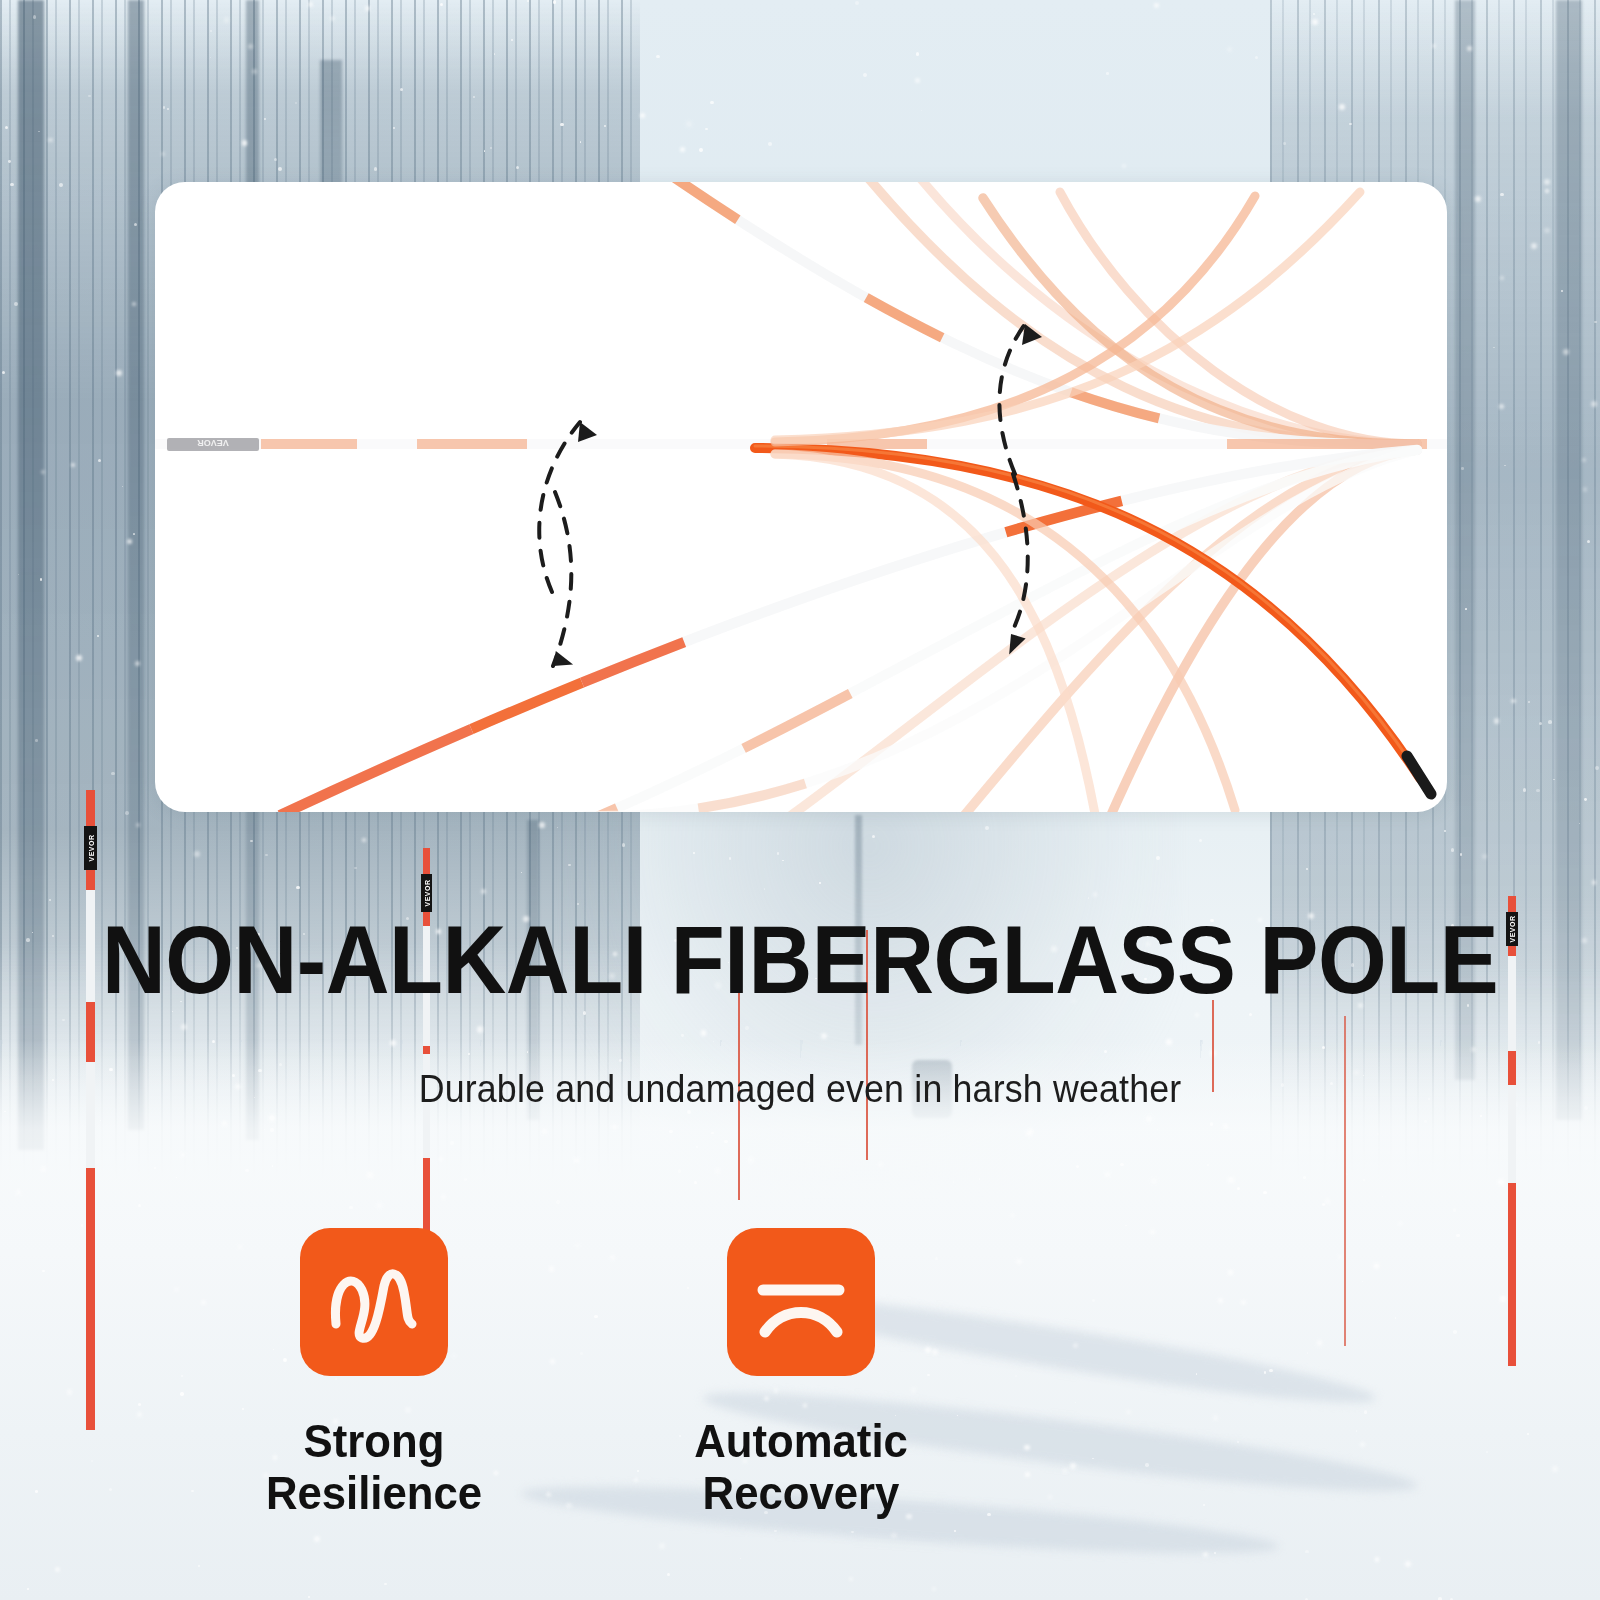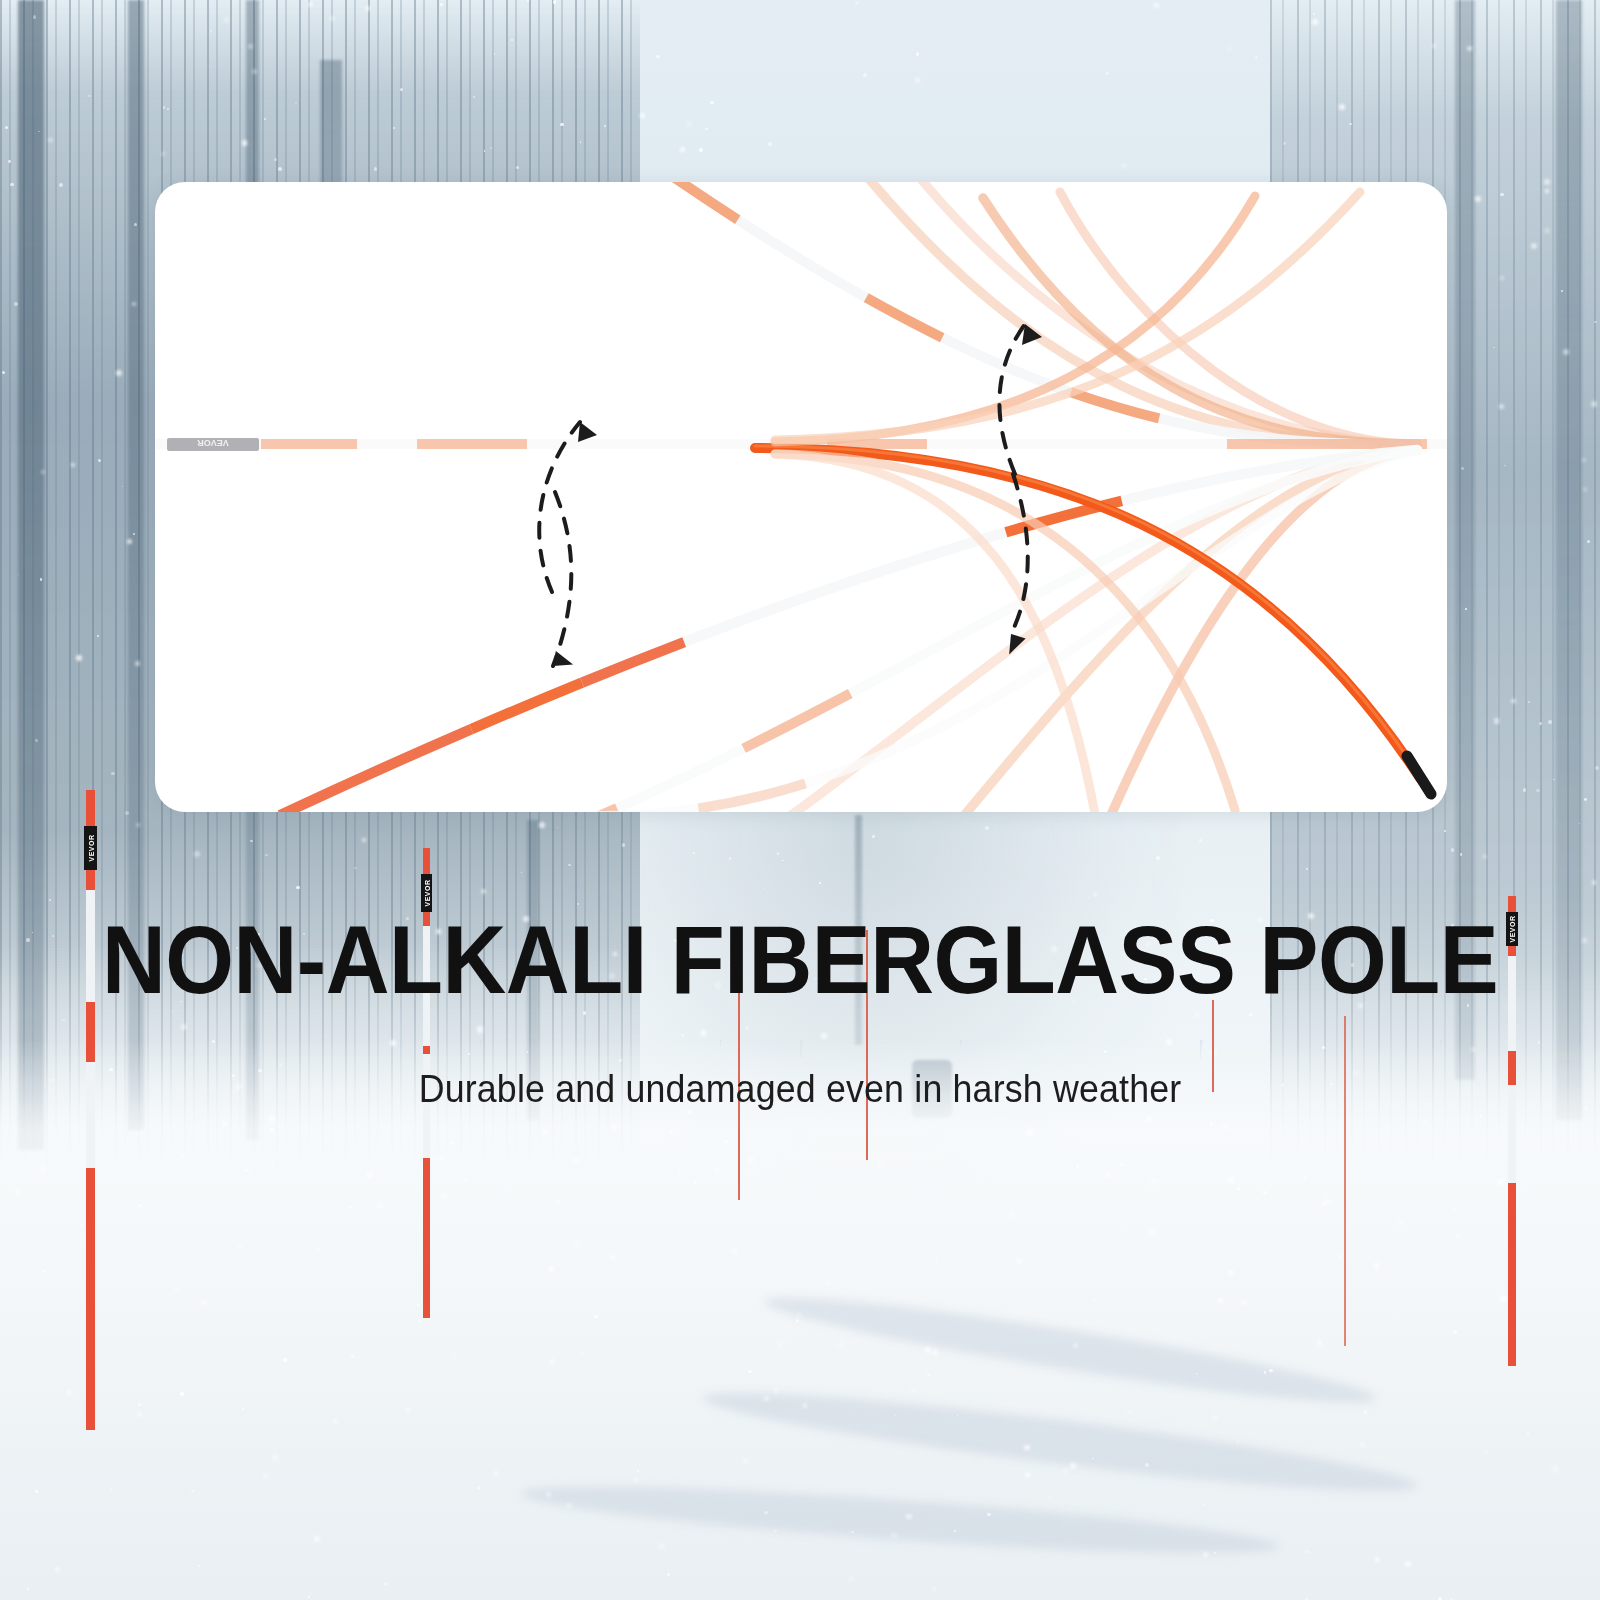--- a/index.html
+++ b/index.html
@@ -710,16 +710,40 @@
       </svg>
     </div>
   </div>
 
   <div class="headline">NON-ALKALI FIBERGLASS POLE</div>
   <div class="subhead">Durable and undamaged even in harsh weather</div>
 
   <div class="features">
 
 
-
+    <div class="feature">
+      <div class="tile">
+        <svg width="104" height="104" viewBox="0 0 104 104">
+          <path d="M 14 74 C 10 34 30 20 40 40 C 50 62 30 84 40 88 C 52 92 58 58 62 36
+                   C 66 18 78 20 82 42 C 86 62 84 70 90 74" fill="none" stroke="#fdf6f1" stroke-width="9" stroke-linecap="round" stroke-linejoin="round"></path>
+        </svg>
+      </div>
+      <div class="flabel">
+        <div>Strong</div>
+        <div>Resilience</div>
+      </div>
+    </div>
+
+    <div class="feature">
+      <div class="tile">
+        <svg width="104" height="104" viewBox="0 0 104 104">
+          <path d="M 14 40 L 90 40" fill="none" stroke="#fdf6f1" stroke-width="11" stroke-linecap="round"></path>
+          <path d="M 16 82 C 34 56 70 56 88 82" fill="none" stroke="#fdf6f1" stroke-width="11" stroke-linecap="round"></path>
+        </svg>
+      </div>
+      <div class="flabel">
+        <div>Automatic</div>
+        <div>Recovery</div>
+      </div>
+    </div>
 
   </div>
 </div>
 
 </body></html>

